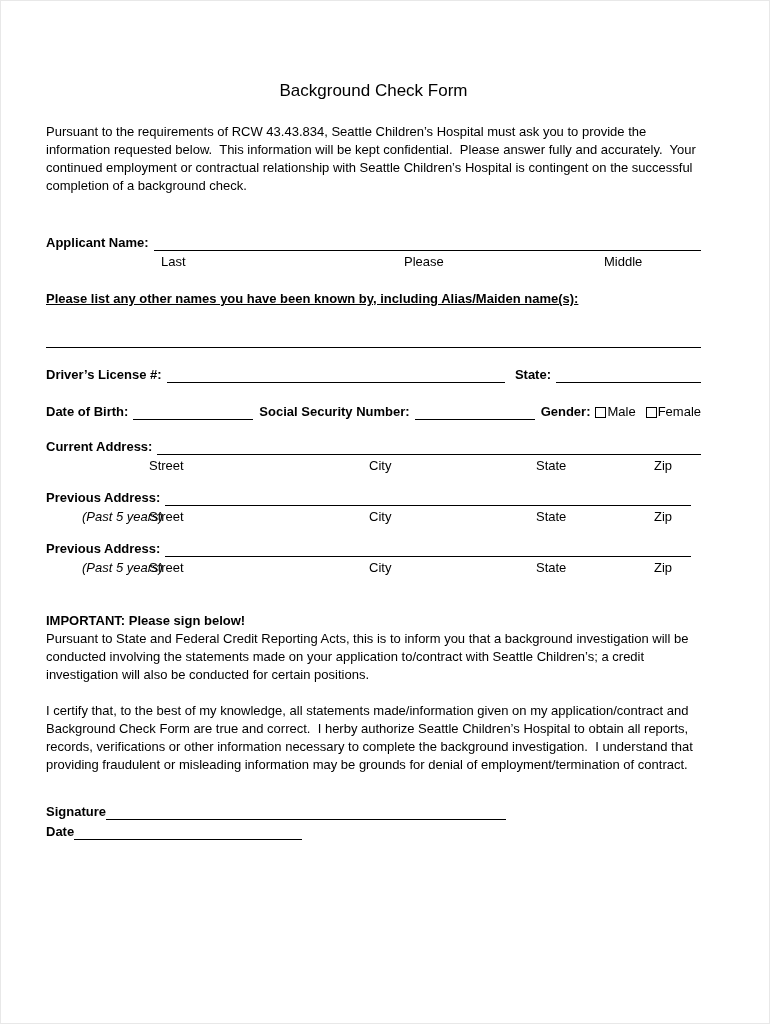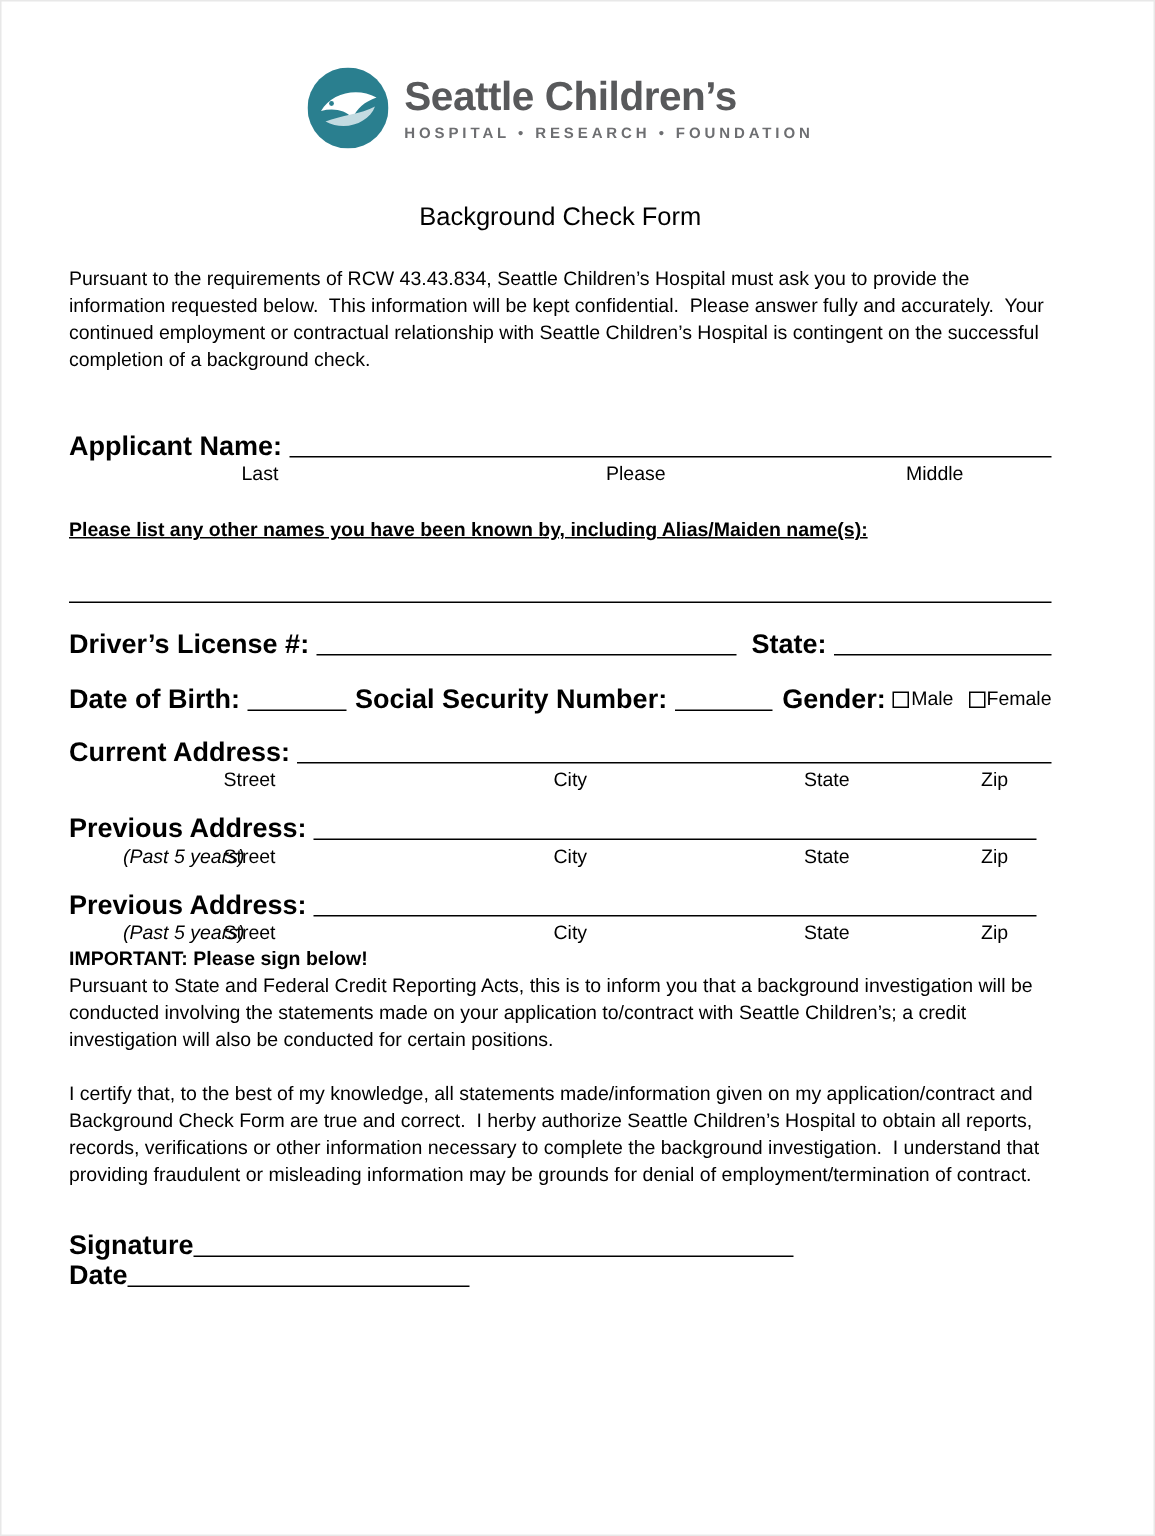--- a/index.html
+++ b/index.html
@@ -16,21 +16,21 @@
     overflow: hidden;
     background: #fff;
   }
   .logo-block { display: flex; align-items: center; gap: 11px; width: fit-content; margin: 0 auto; }
   .logo-mark svg { display: block; }
   .brand { font-size: 27px; font-weight: bold; color: #58595b; letter-spacing: -0.3px; }
   .tagline { font-size: 10px; font-weight: bold; color: #6d6e71; letter-spacing: 2.6px; margin-top: 4px; }
   .title { text-align: center; font-size: 17px; font-weight: normal; margin-top: 36px; }
   .body-text { font-size: 13px; line-height: 18px; white-space: pre-wrap; }
   .intro { margin-top: 22px; }
-  .lbl { font-weight: bold; font-size: 18px; }
+  .lbl { font-weight: bold; font-size: 13px; }
   .row { display: flex; align-items: flex-end; font-size: 13px; line-height: 16px; white-space: nowrap; }
   .row .lbl { flex: 0 0 auto; }
   .fill { border-bottom: 1px solid #000; height: 14px; display: inline-block; margin-left: 5px; }
   .grow { flex: 1 1 auto; }
   .subrow { position: relative; height: 18px; font-size: 13px; margin-top: 1px; }
   .subrow span { position: absolute; top: 2px; }
   .note-italic { font-style: italic; margin-left: 36px; }
   .applicant-row { margin-top: 40px; }
   .other-label { margin-top: 20px; font-size: 13px; line-height: 18px; text-decoration: underline; }
   .other-line-row { margin-top: 26px; }
@@ -38,48 +38,34 @@
   .personal-row .gap { width: 6px; flex: 0 0 auto; }
   .driver-row { margin-top: 19px; }
   .addr-row { margin-top: 19px; }
   .prev-row { margin-top: 16px; }
   .checkbox {
     width: 11px; height: 11px; border: 1px solid #000;
     display: inline-block; flex: 0 0 auto;
     margin: 0 1px 2px 5px; background: #fff;
   }
   .checkbox.second { margin-left: 10px; }
-  .important-heading { font-size: 13px; line-height: 18px; font-weight: bold; }
+  .important-heading { margin-top: 36px; font-size: 13px; line-height: 18px; font-weight: bold; }
   .certify { margin-top: 18px; }
   .sig-row { margin-top: 30px; }
   .date-row { margin-top: 4px; }
   .w-sig { width: 400px; flex: 0 0 auto; margin-left: 0; }
   .w-date { width: 228px; flex: 0 0 auto; margin-left: 0; }
   .w-state { width: 145px; flex: 0 0 auto; }
   .prev-fill { margin-right: 10px; }
 </style>
 </head>
 <body>
 
 <div class="page">
 
-  <header class="logo-block">
-    <span class="logo-mark">
-      <svg width="54" height="54" viewBox="0 0 54 54" aria-hidden="true">
-        <circle cx="27" cy="27" r="27" fill="#2a7f8f"></circle>
-        <path d="M9 29 C16 17 33 13 46 20 C38 23 33 27 30 34 C25 28 17 27 9 29 Z" fill="#ffffff"></path>
-        <path d="M12 36 C22 32 36 31 45 26 C41 37 25 43 12 36 Z" fill="#c3dbe1"></path>
-        <circle cx="16" cy="24" r="1.6" fill="#2a7f8f"></circle>
-      </svg>
-    </span>
-    <div class="logo-text">
-      <div class="brand">Seattle Children’s</div>
-      <div class="tagline">HOSPITAL • RESEARCH • FOUNDATION</div>
-    </div>
-  </header>
 
   <h1 class="title">Background Check Form</h1>
 
   <p class="body-text intro">Pursuant to the requirements of RCW 43.43.834, Seattle Children’s Hospital must ask you to provide the information requested below.  This information will be kept confidential.  Please answer fully and accurately.  Your continued employment or contractual relationship with Seattle Children’s Hospital is contingent on the successful completion of a background check.</p>
 
   <div class="row applicant-row">
     <span class="lbl">Applicant Name:</span>
     <span class="fill grow"></span>
   </div>
   <div class="subrow">

